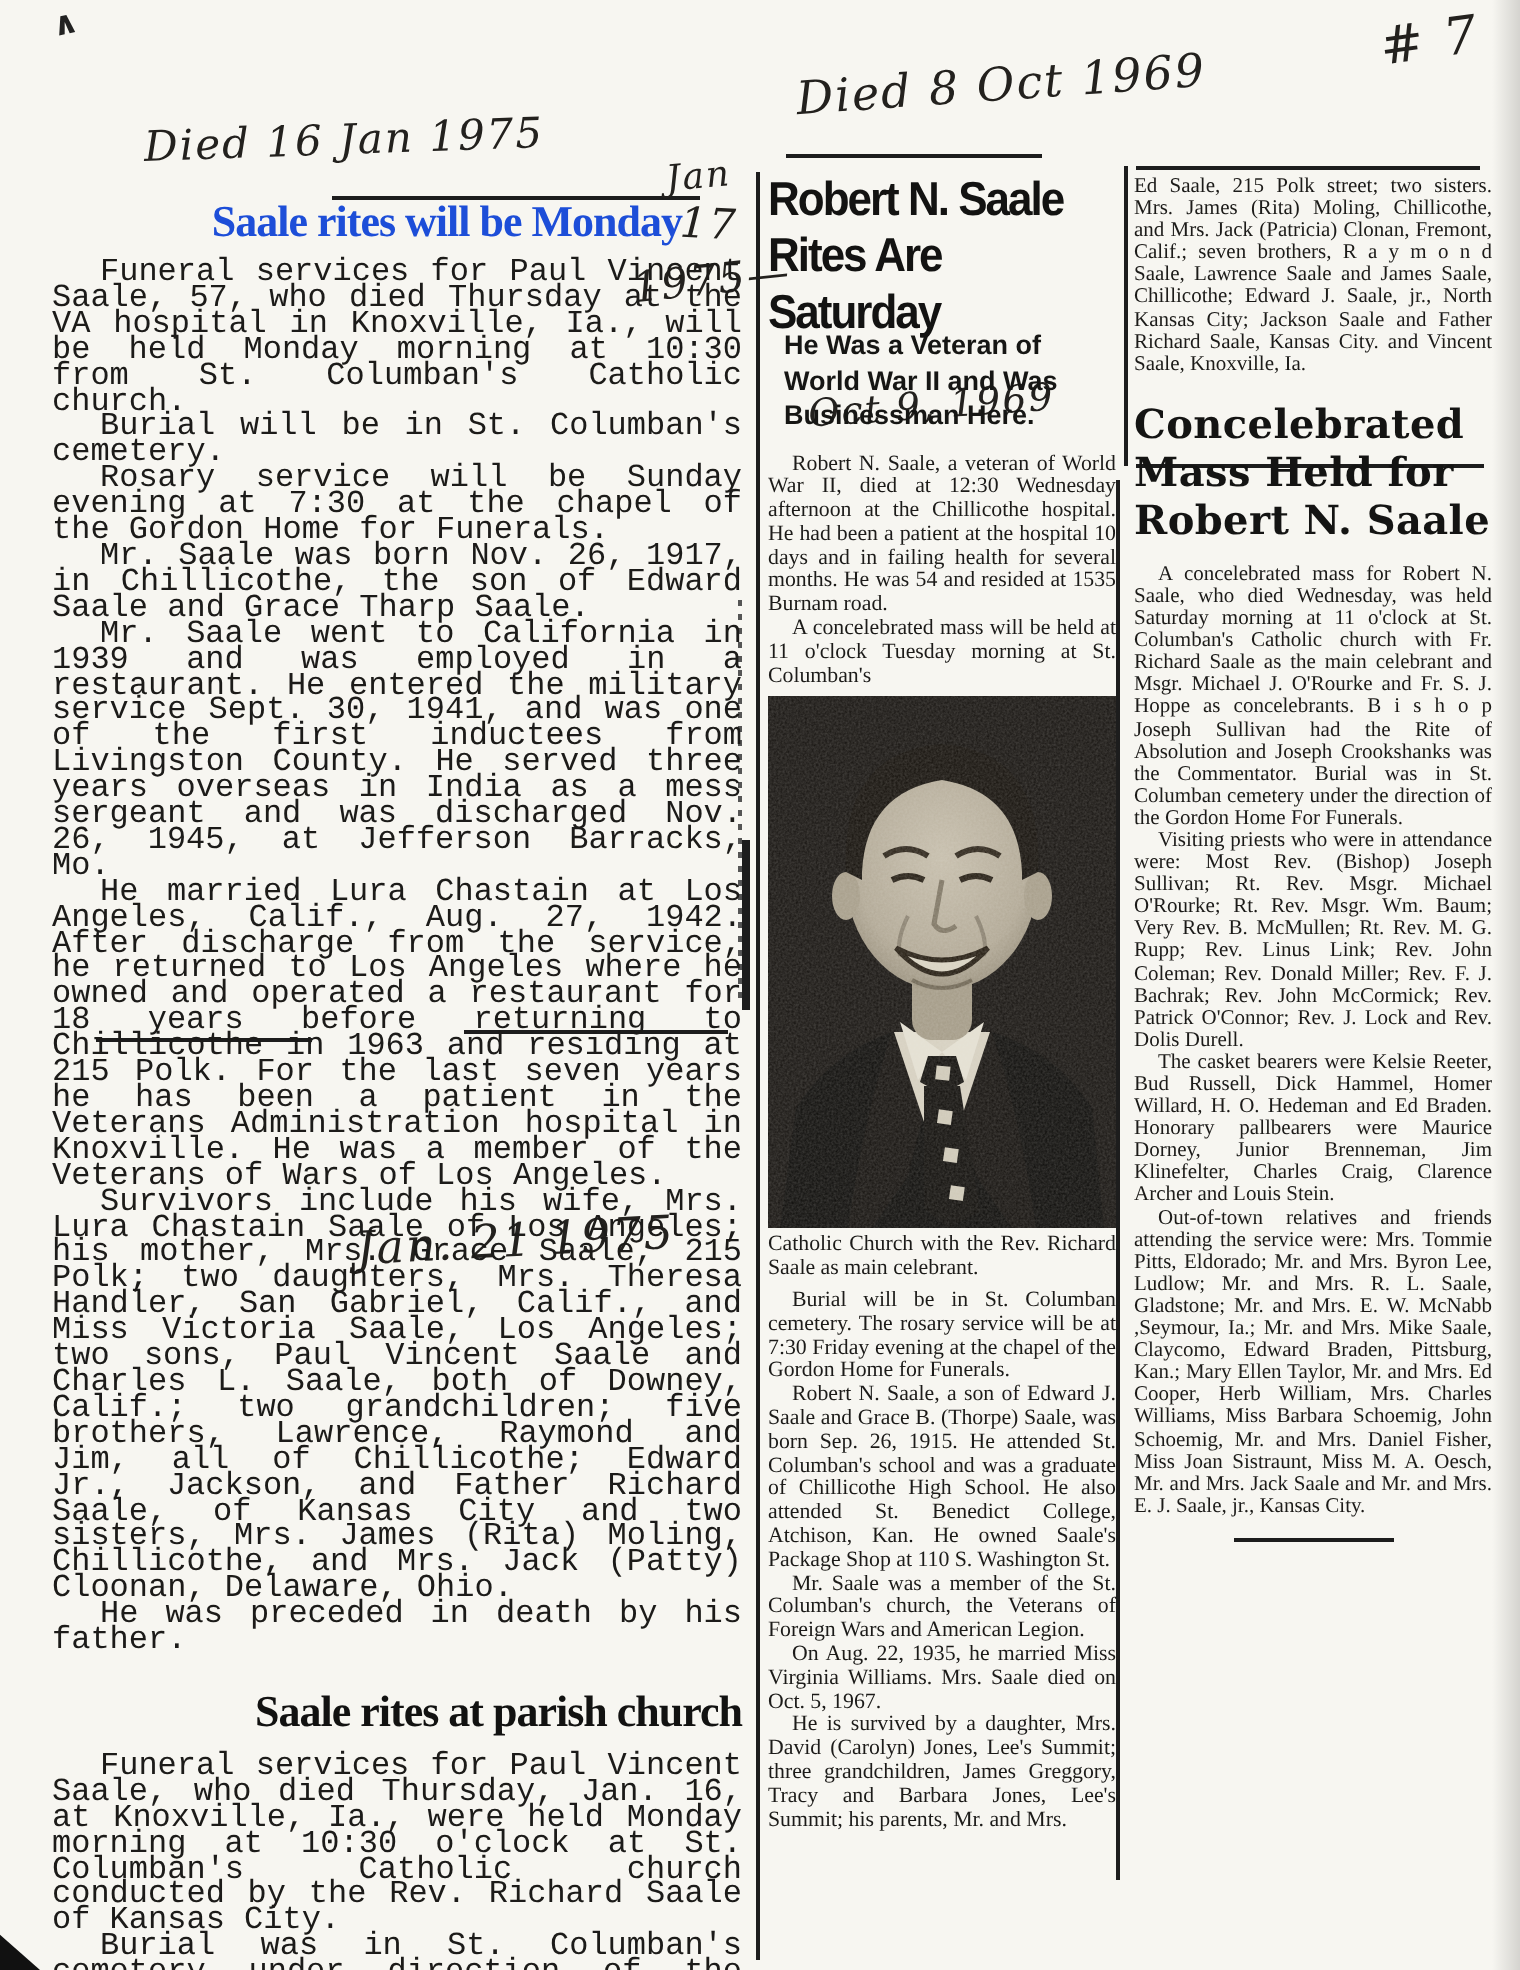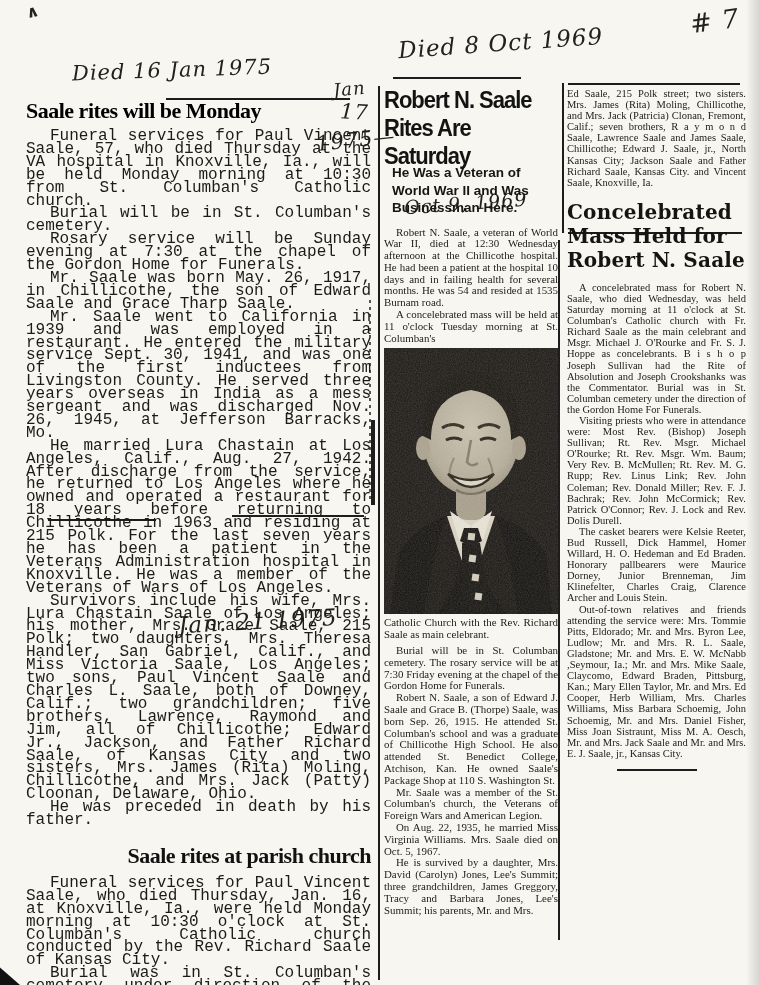--- a/index.html
+++ b/index.html
@@ -25,22 +25,22 @@
     color:#23211e;white-space:nowrap;letter-spacing:1px;}
 
   
   .col{position:absolute;top:0;}
   #col-left{left:26px;width:345px;top:98px;}
   #col-mid{left:384px;width:174px;top:86px;}
   #col-right{left:567px;width:179px;top:88px;}
 
   
   #col-left .headline1{
-    font:bold 22px "Liberation Serif",serif;text-align:left;margin:0 30px 6px 0;
-    letter-spacing:-0.5px;color:#000000;
+    font:bold 22px "Liberation Serif",serif;text-align:right;margin:0 30px 6px 0;
+    letter-spacing:-0.5px;color:#1d4ed8;
   }
   #col-left .headline2{
     font:bold 22px "Liberation Serif",serif;text-align:right;margin:16px 0 8px 0;
     letter-spacing:-0.5px;color:#121211;
   }
   #col-left p{
     font-size:16px;line-height:12.9px;text-align:justify;margin:0;text-indent:24px;font-family:Liberation Mono, monospace;
   }
   
   #col-mid .headline{
@@ -98,21 +98,21 @@
   <div class="hrule" style="left:568px;top:83px;width:172px;"></div>
   <div class="hrule" style="left:568px;top:232px;width:174px;"></div>
   <div class="hrule" style="left:48px;top:519px;width:108px;height:2px;"></div>
   <div class="hrule" style="left:232px;top:515px;width:132px;height:2px;"></div>
 
   <div class="col" id="col-left">
     <h1 class="headline1">Saale rites will be Monday</h1>
     <p>Funeral services for Paul Vincent Saale, 57, who died Thursday at the VA hospital in Knoxville, Ia., will be held Monday morning at 10:30 from St. Columban's Catholic church.</p>
     <p>Burial will be in St. Columban's cemetery.</p>
     <p>Rosary service will be Sunday evening at 7:30 at the chapel of the Gordon Home for Funerals.</p>
-    <p>Mr. Saale was born May. 26, 1917, in Chillicothe, the son of Edward Saale and Grace Tharp Saale.</p>
+    <p>Mr. Saale was born Nov. 26, 1917, in Chillicothe, the son of Edward Saale and Grace Tharp Saale.</p>
     <p>Mr. Saale went to California in 1939 and was employed in a restaurant. He entered the military service Sept. 30, 1941, and was one of the first inductees from Livingston County. He served three years overseas in India as a mess sergeant and was discharged Nov. 26, 1945, at Jefferson Barracks, Mo.</p>
     <p>He married Lura Chastain at Los Angeles, Calif., Aug. 27, 1942. After discharge from the service, he returned to Los Angeles where he owned and operated a restaurant for 18 years before returning to Chillicothe in 1963 and residing at 215 Polk. For the last seven years he has been a patient in the Veterans Administration hospital in Knoxville. He was a member of the Veterans of Wars of Los Angeles.</p>
     <p>Survivors include his wife, Mrs. Lura Chastain Saale of Los Angeles; his mother, Mrs. Grace Saale, 215 Polk; two daughters, Mrs. Theresa Handler, San Gabriel, Calif., and Miss Victoria Saale, Los Angeles; two sons, Paul Vincent Saale and Charles L. Saale, both of Downey, Calif.; two grandchildren; five brothers, Lawrence, Raymond and Jim, all of Chillicothe; Edward Jr., Jackson, and Father Richard Saale, of Kansas City and two sisters, Mrs. James (Rita) Moling, Chillicothe, and Mrs. Jack (Patty) Cloonan, Delaware, Ohio.</p>
     <p>He was preceded in death by his father.</p>
 
     <h2 class="headline2">Saale rites at parish church</h2>
     <p>Funeral services for Paul Vincent Saale, who died Thursday, Jan. 16, at Knoxville, Ia., were held Monday morning at 10:30 o'clock at St. Columban's Catholic church conducted  by the Rev. Richard Saale of Kansas City.</p>
     <p>Burial was in St. Columban's cemetery under direction of the Gordon Home for Funerals. Casket bearers were Francis Tate, Maurice Dorney, Bill McCoy, Virgil Brouhard, Herb Coult and Al Pearson.</p>
   </div>
 

